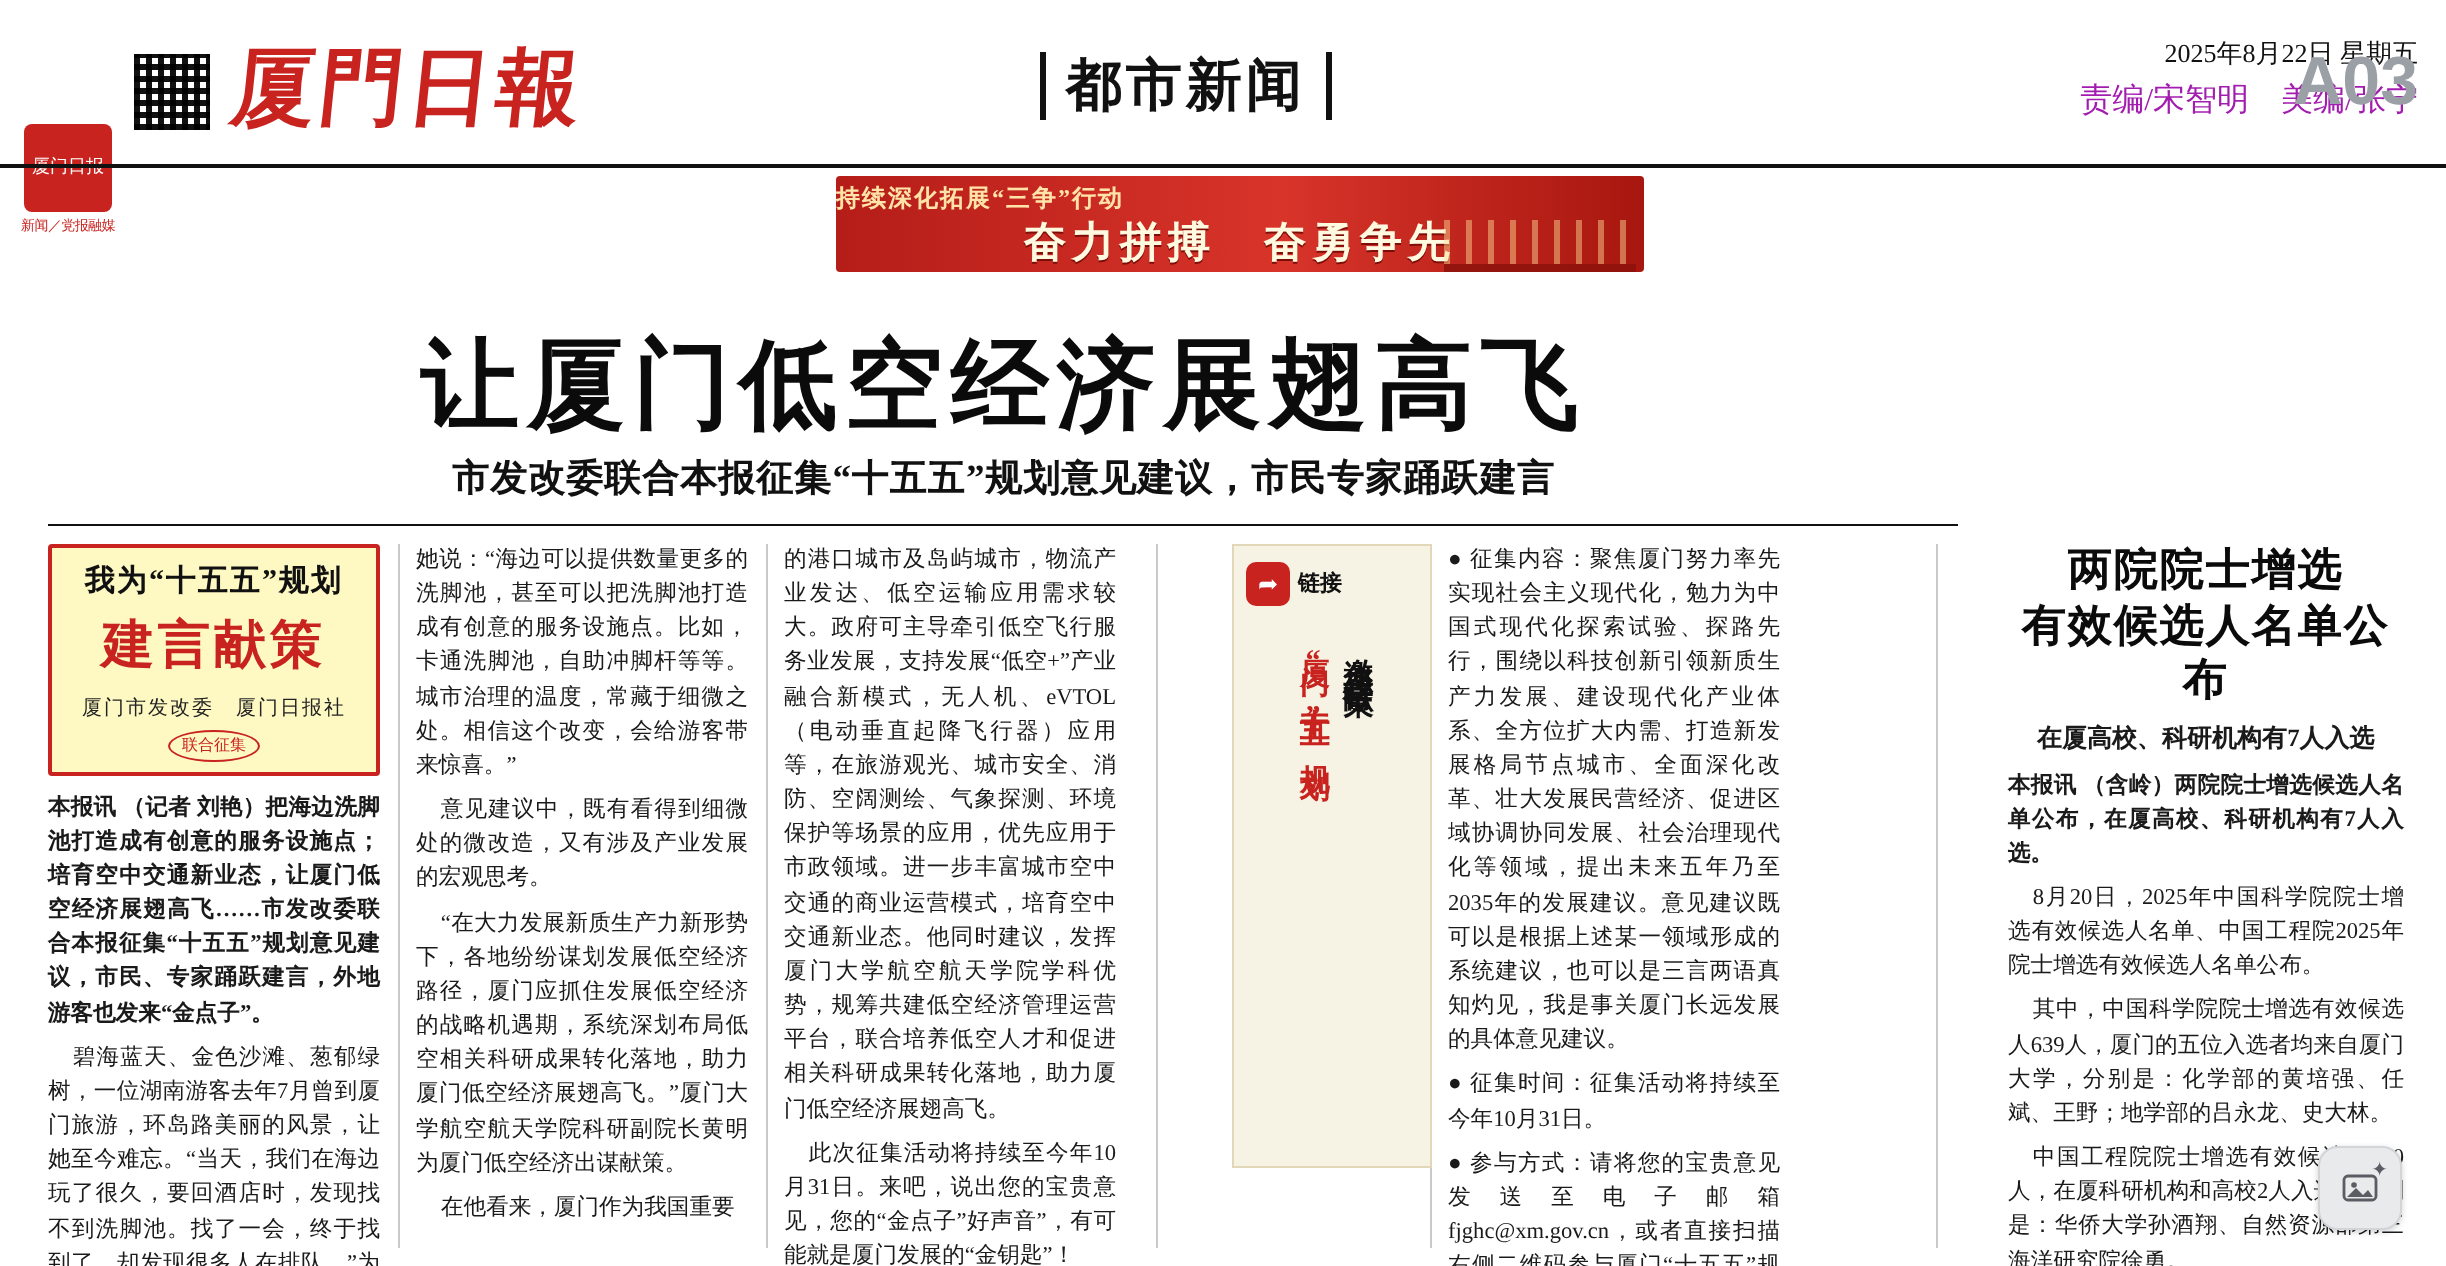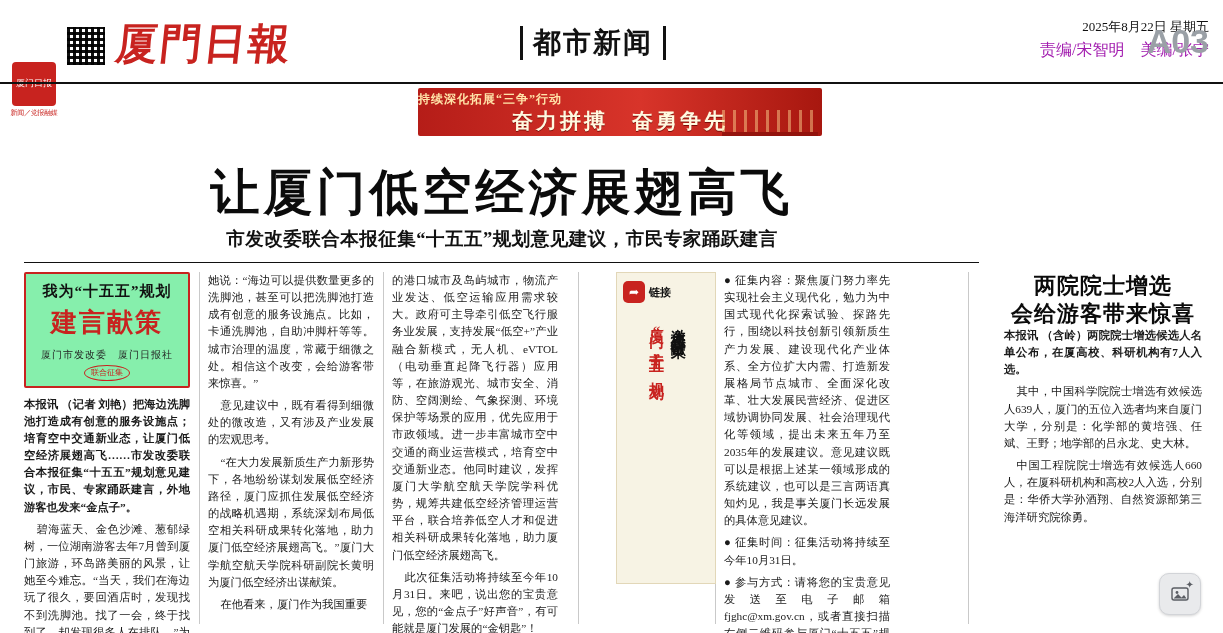--- a/index.html
+++ b/index.html
@@ -99,21 +99,21 @@
   .c3 { left:368px; width:166px; }
   .c4 { left:592px; width:100px; }
   .c5 { left:700px; width:166px; }
   .c6 { left:980px; width:198px; }
 
   .vrule { position:absolute; top:272px; width:1px; height:352px; background:#c9c9c9; }
 
   
   .promo-box {
     width:166px; border:2px solid #c8231f; border-radius:2px;
-    background:#86efac; padding:6px 4px 5px; box-sizing:border-box; margin-bottom:8px;
+    background:#fef9c3; padding:6px 4px 5px; box-sizing:border-box; margin-bottom:8px;
     text-align:center;
   }
   .promo-l1 { font-size:15px; font-weight:bold; color:#111; letter-spacing:1px; }
   .promo-l2 {
     font-size:26px; font-weight:bold; color:#c8231f; letter-spacing:2px;
     margin:2px 0 3px; font-family:Liberation Mono, monospace;
   }
   .promo-l3 { font-size:10px; color:#222; letter-spacing:1px; }
   .promo-stamp {
     display:inline-block; margin-top:2px; font-size:8px; color:#c8231f;
@@ -247,22 +247,24 @@
 
     <div class="col c5">
       <p class="noind">● 征集内容：聚焦厦门努力率先实现社会主义现代化，勉力为中国式现代化探索试验、探路先行，围绕以科技创新引领新质生产力发展、建设现代化产业体系、全方位扩大内需、打造新发展格局节点城市、全面深化改革、壮大发展民营经济、促进区域协调协同发展、社会治理现代化等领域，提出未来五年乃至2035年的发展建议。意见建议既可以是根据上述某一领域形成的系统建议，也可以是三言两语真知灼见，我是事关厦门长远发展的具体意见建议。</p>
       <p class="noind">● 征集时间：征集活动将持续至今年10月31日。</p>
       <p class="noind">● 参与方式：请将您的宝贵意见发送至电子邮箱 fjghc@xm.gov.cn，或者直接扫描右侧二维码参与厦门“十五五”规划建言献策活动。</p>
 
     </div>
 
     <div class="col c6">
       <div class="rail-head">两院院士增选</div>
-      <div class="rail-head">会给游客带来惊喜</div>
+      <div class="rail-head">有效候选人名单公布</div>
+      <div class="rail-sub">在厦高校、科研机构有7人入选</div>
       <p class="noind byline">本报讯 （含岭）两院院士增选候选人名单公布，在厦高校、科研机构有7人入选。</p>
+      <p>8月20日，2025年中国科学院院士增选有效候选人名单、中国工程院2025年院士增选有效候选人名单公布。</p>
       <p>其中，中国科学院院士增选有效候选人639人，厦门的五位入选者均来自厦门大学，分别是：化学部的黄培强、任斌、王野；地学部的吕永龙、史大林。</p>
       <p>中国工程院院士增选有效候选人660人，在厦科研机构和高校2人入选，分别是：华侨大学孙酒翔、自然资源部第三海洋研究院徐勇。</p>
 
     </div>
 
   </div>
 
   <div class="fab">
     <svg width="20" height="20" viewBox="0 0 20 20" aria-hidden="true">
       <rect x="2" y="4" width="16" height="12" rx="2" fill="none" stroke="#5a5d63" stroke-width="1.4"></rect>

